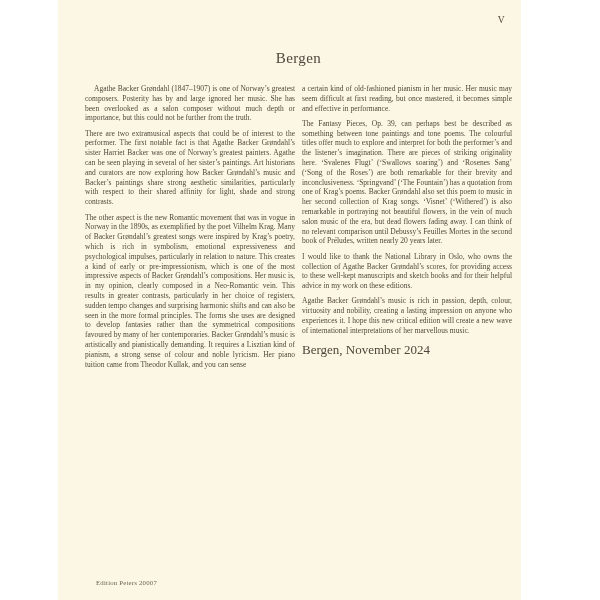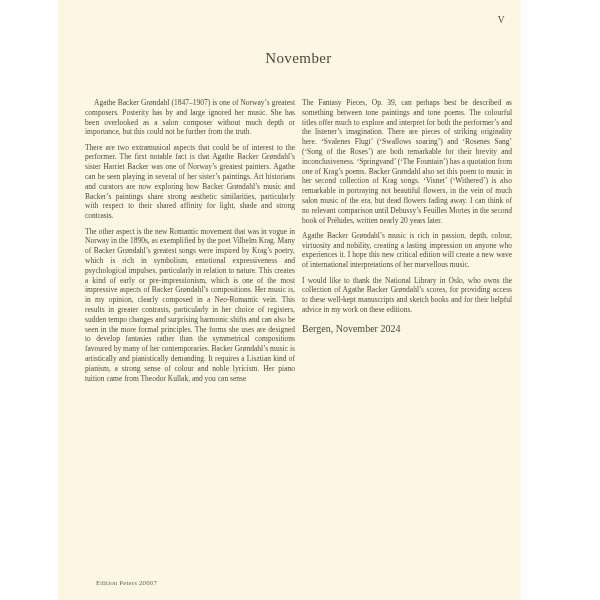--- a/index.html
+++ b/index.html
@@ -35,72 +35,73 @@
   .title {
     margin: 50px 0 0 0;
     text-align: center;
     font-size: 15px;
     font-weight: normal;
     letter-spacing: 0.4px;
   }
   .columns {
     display: flex;
     gap: 7px;
-    margin-top: 31px;
+    margin-top: 17px;
     justify-content: space-between;
   }
   .col {
     flex: 1 1 0;
     min-width: 0;
   }
   .col p {
     margin: 0 0 5.5px 0;
     font-size: 7.5px;
     line-height: 9.8px;
     text-align: justify;
   }
   .col p.indent { text-indent: 9px; }
   .it { }
   .sig {
     display: flex;
     justify-content: space-between;
     align-items: flex-start;
     margin-top: 9px;
-    font-size: 10px;
+    font-size: 13px;
     line-height: 10.2px;
     flex-direction: column;
   }
   .sig-right { text-align: center; padding-right: 4px; }
   .footer {
     position: absolute;
     left: 38px; top: 579px;
     font-size: 6.8px;
     color: #6b6357;
     letter-spacing: 0.2px;
   }
 </style>
 </head>
 <body>
 
 <div class="canvas">
   <div class="page" style="background: rgb(252, 247, 228); color: rgb(78, 71, 60);">
     <div class="pagenum">V</div>
     <div class="content">
-      <h1 class="title">November</h1>
+      <h1 class="title">Bergen</h1>
       <div class="columns">
         <div class="col">
             <p class="indent"><span>Agathe Backer Grøndahl (1847–1907) is one of Norway’s greatest composers. Posterity has by and large ignored her music. She has been overlooked as a salon composer without much depth or importance, but this could not be further from the truth.</span></p>
             <p><span>There are two extramusical aspects that could be of interest to the performer. The first notable fact is that Agathe Backer Grøndahl’s sister Harriet Backer was one of Norway’s greatest painters. Agathe can be seen playing in several of her sister’s paintings. Art historians and curators are now exploring how Backer Grøndahl’s music and Backer’s paintings share strong aesthetic similarities, particularly with respect to their shared affinity for light, shade and strong contrasts.</span></p>
             <p><span>The other aspect is the new Romantic movement that was in vogue in Norway in the 1890s, as exemplified by the poet Vilhelm Krag. Many of Backer Grøndahl’s greatest songs were inspired by Krag’s poetry, which is rich in symbolism, emotional expressiveness and psychological impulses, particularly in relation to nature. This creates a kind of early or pre-impressionism, which is one of the most impressive aspects of Backer Grøndahl’s compositions. Her music is, in my opinion, clearly composed in a Neo-Romantic vein. This results in greater contrasts, particularly in her choice of registers, sudden tempo changes and surprising harmonic shifts and can also be seen in the more formal principles. The forms she uses are designed to develop fantasies rather than the symmetrical compositions favoured by many of her contemporaries. Backer Grøndahl’s music is artistically and pianistically demanding. It requires a Lisztian kind of pianism, a strong sense of colour and noble lyricism. Her piano tuition came from Theodor Kullak, and you can sense</span></p>
           </div>
         <div class="col">
           <div>
+              <p><span>a certain kind of old-fashioned pianism in her music. Her music may seem difficult at first reading, but once mastered, it becomes simple and effective in performance.</span></p>
               <p><span>The </span><span class="it">Fantasy Pieces</span><span>, Op. 39, can perhaps best be described as something between tone paintings and tone poems. The colourful titles offer much to explore and interpret for both the performer’s and the listener’s imagination. There are pieces of striking originality here. ‘Svalenes Flugt’ (‘Swallows soaring’) and ‘Rosenes Sang’ (‘Song of the Roses’) are both remarkable for their brevity and inconclusiveness. ‘Springvand’ (‘The Fountain’) has a quotation from one of Krag’s poems. Backer Grøndahl also set this poem to music in her second collection of Krag songs. ‘Visnet’ (‘Withered’) is also remarkable in portraying not beautiful flowers, in the vein of much salon music of the era, but dead flowers fading away. I can think of no relevant comparison until Debussy’s </span><span class="it">Feuilles Mortes</span><span> in the second book of Préludes, written nearly 20 years later.</span></p>
+              <p><span>I would like to thank the National Library in Oslo, who owns the collection of Agathe Backer Grøndahl’s scores, for providing access to these well-kept manuscripts and sketch books and for their helpful advice in my work on these editions.</span></p>
               <p><span>Agathe Backer Grøndahl’s music is rich in passion, depth, colour, virtuosity and nobility, creating a lasting impression on anyone who experiences it. I hope this new critical edition will create a new wave of international interpretations of her marvellous music.</span></p>
-              <p><span>I would like to thank the National Library in Oslo, who owns the collection of Agathe Backer Grøndahl’s scores, for providing access to these well-kept manuscripts and sketch books and for their helpful advice in my work on these editions.</span></p>
             </div>
           <div class="sig">
             <span>Bergen, November 2024</span>
           </div>
         </div>
       </div>
     </div>
     <div class="footer" style="color: rgb(107, 99, 87);">Edition Peters 20007</div>
   </div>
 </div>

